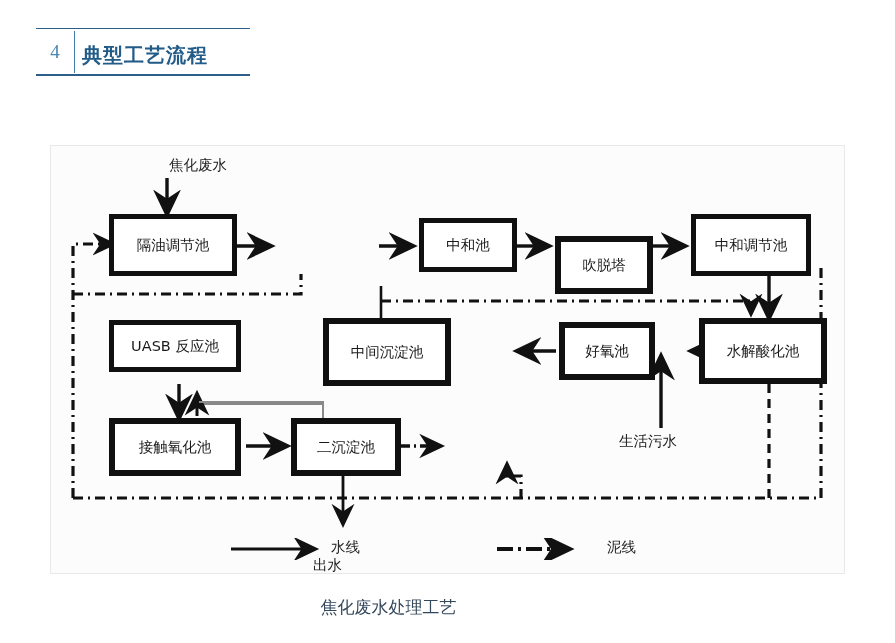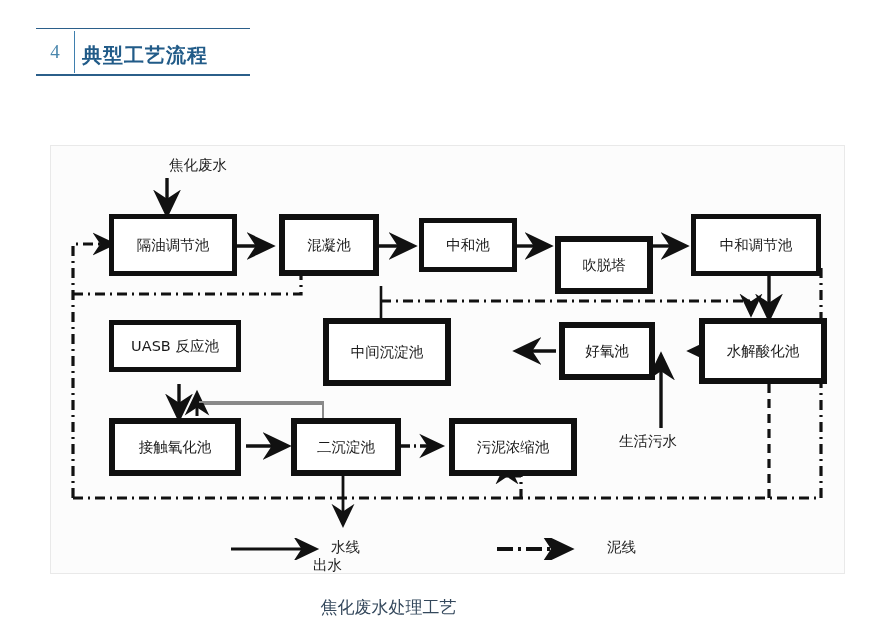--- a/index.html
+++ b/index.html
@@ -145,30 +145,27 @@
     <polyline points="470,352 470,330 456,330 456,318" fill="none" stroke="#111" stroke-width="3.2" stroke-dasharray="9,5,2,5" marker-end="url(#ahs)"></polyline>
 
     <polyline points="22,148 250,148 250,128" fill="none" stroke="#111" stroke-width="3.2" stroke-dasharray="10,5,2,5"></polyline>
 
     <polyline points="330,155 700,155 700,168" fill="none" stroke="#111" stroke-width="3.2" stroke-dasharray="10,5,2,5" marker-end="url(#ahs)"></polyline>
   </svg>
 
   <div class="pbox" style="left:58px;top:68px;width:128px;height:62px;">
     <span>隔油调节池</span>
   </div>
-  <div class="pbox inner2" style="left:228px;top:68px;width:100px;height:62px;">
-    <span>混凝池</span>
-  </div>
   <div class="pbox" style="left:368px;top:72px;width:98px;height:54px;">
     <span>中和池</span>
   </div>
   <div class="pbox inner2" style="left:504px;top:70px;width:98px;height:58px;margin-top:20px;">
     <span>吹脱塔</span>
   </div>
-  <div class="pbox" style="left:640px;top:68px;width:130px;height:62px;">
+  <div class="pbox" style="left:640px;top:68px;width:120px;height:62px;">
     <span>中和调节池</span>
   </div>
 
   <div class="pbox" style="left:58px;top:174px;width:132px;height:52px;">
     <span>UASB 反应池</span>
   </div>
   <div class="pbox inner2" style="left:272px;top:172px;width:128px;height:68px;">
     <span>中间沉淀池</span>
   </div>
   <div class="pbox inner2" style="left:508px;top:176px;width:96px;height:58px;">
@@ -176,23 +173,20 @@
   </div>
   <div class="pbox inner2" style="left:648px;top:172px;width:128px;height:66px;">
     <span>水解酸化池</span>
   </div>
 
   <div class="pbox inner2" style="left:58px;top:272px;width:132px;height:58px;">
     <span>接触氧化池</span>
   </div>
   <div class="pbox inner2" style="left:240px;top:272px;width:110px;height:58px;">
     <span>二沉淀池</span>
-  </div>
-  <div class="pbox inner2" style="left:398px;top:272px;width:128px;height:58px;">
-    <span>污泥浓缩池</span>
   </div>
 
   <div class="flab" style="left:70px;top:10px;margin-left:48px;">焦化废水</div>
   <div class="flab" style="left:262px;top:380px;margin-top:30px;">出水</div>
   <div class="flab" style="left:568px;top:286px;">生活污水</div>
 
   <svg style="position:absolute;left:178px;top:392px;width:140px;height:22px;" viewBox="0 0 140 22">
     <defs>
       <marker id="lah" markerWidth="9" markerHeight="9" refX="7.2" refY="4.5" orient="auto">
         <path d="M0,0.4 L8.6,4.5 L0,8.6 L2.7,4.5 Z" fill="#111"></path>

